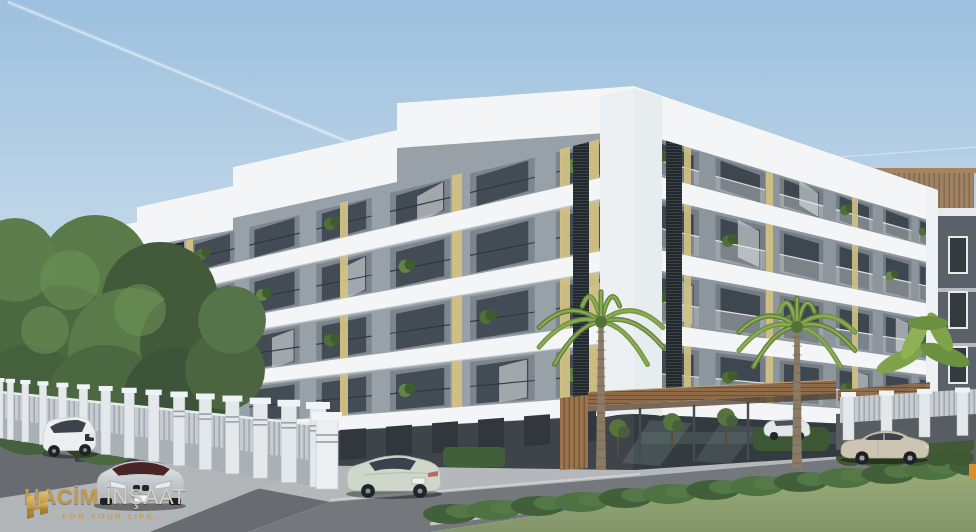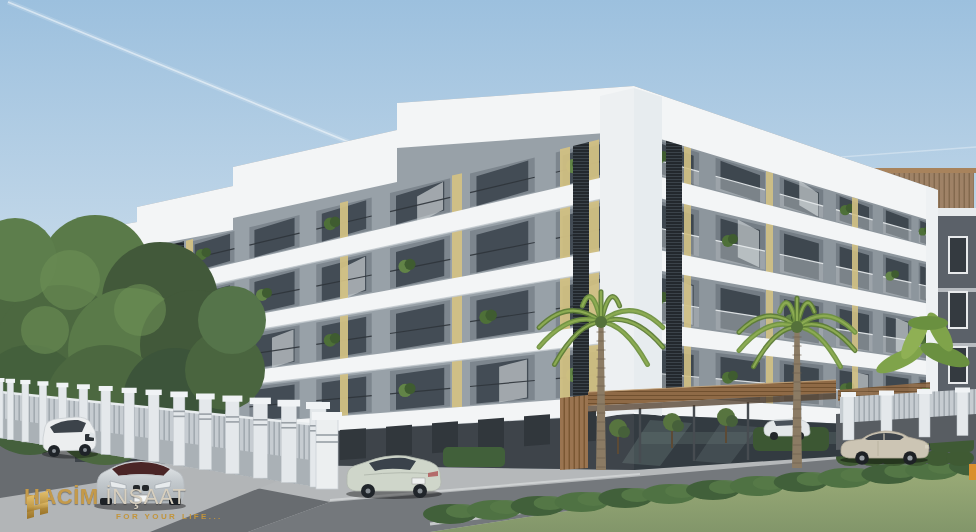--- a/index.html
+++ b/index.html
@@ -9,21 +9,21 @@
   .logo{position:absolute;left:24px;top:486px;display:flex;align-items:flex-start;gap:7px;
         user-select:none;}
   .logo-icon{width:27px;height:32px;flex:0 0 auto;margin-top:2px;}
   .logo-text{display:flex;flex-direction:column;}
   .wordmark{display:flex;gap:7px;align-items:baseline;line-height:1;}
   .brand-main{font-size:22px;font-weight:bold;letter-spacing:.5px;color:var(--logo-gold,#c49a4a);
               text-shadow:0 1px 1px rgba(0,0,0,.35);}
   .brand-suffix{font-size:22px;font-weight:300;letter-spacing:.5px;color:var(--logo-light,#d7cfbf);
               text-shadow:0 1px 1px rgba(0,0,0,.3);text-align:center;}
   .tagline{font-size:8px;letter-spacing:2.4px;color:var(--logo-gold2,#c2953c);margin-top:4px;
-           margin-left:92px;font-weight:bold;}
+           margin-left:38px;font-weight:normal;}
 </style>
 </head>
 <body>
 
 <div class="stage">
   <svg id="scene" width="976" height="532" viewBox="0 0 976 532">
     <defs>
       <linearGradient id="skyG" x1="0" y1="0" x2="0" y2="1">
         <stop offset="0" stop-color="#9cc0de"></stop>
           <stop offset=".55" stop-color="#c3d8e9"></stop>

